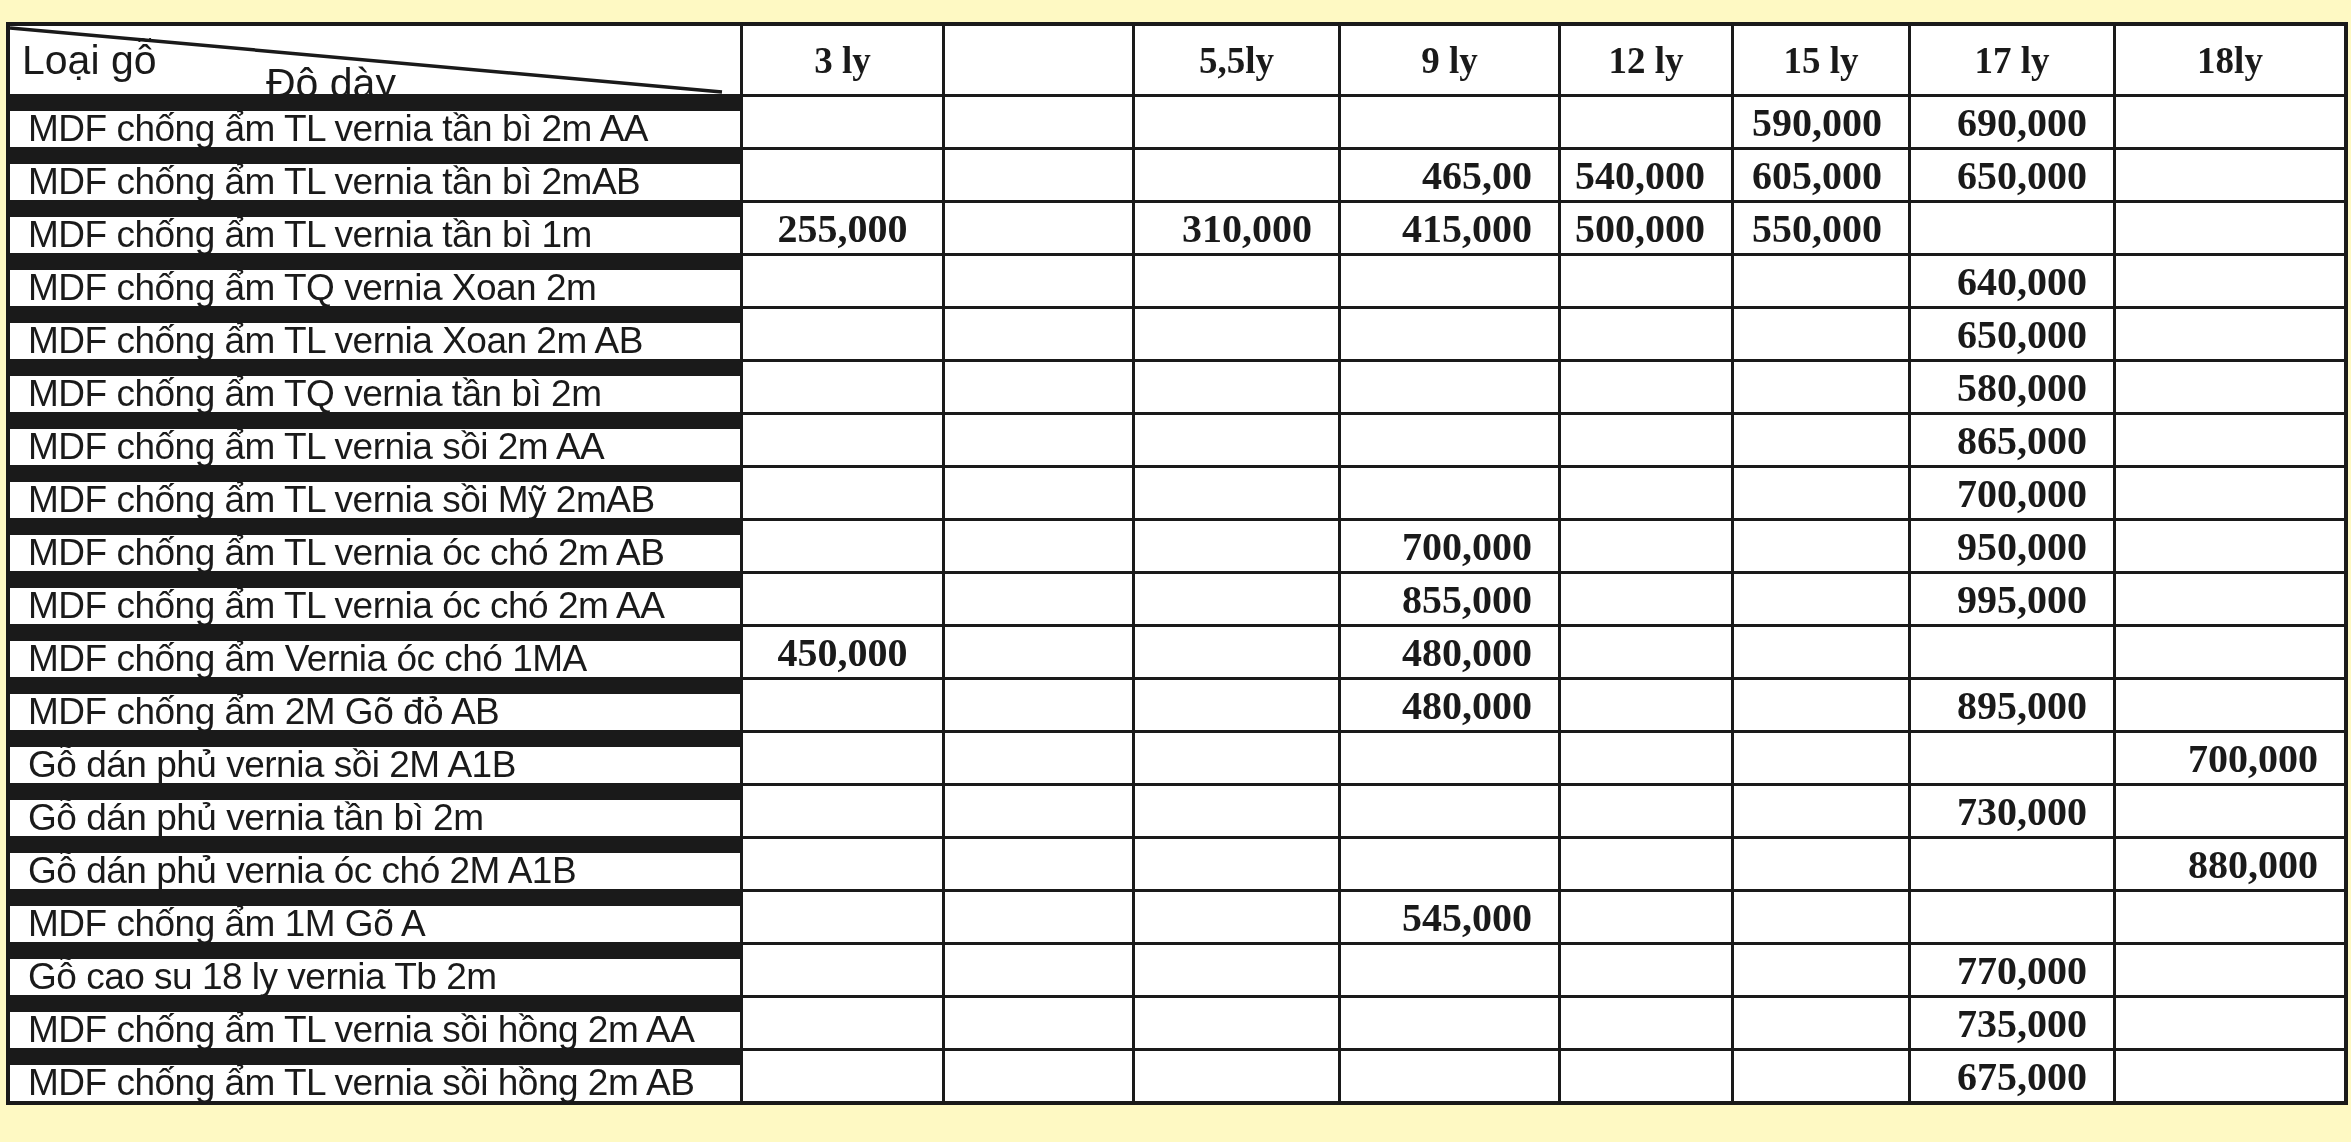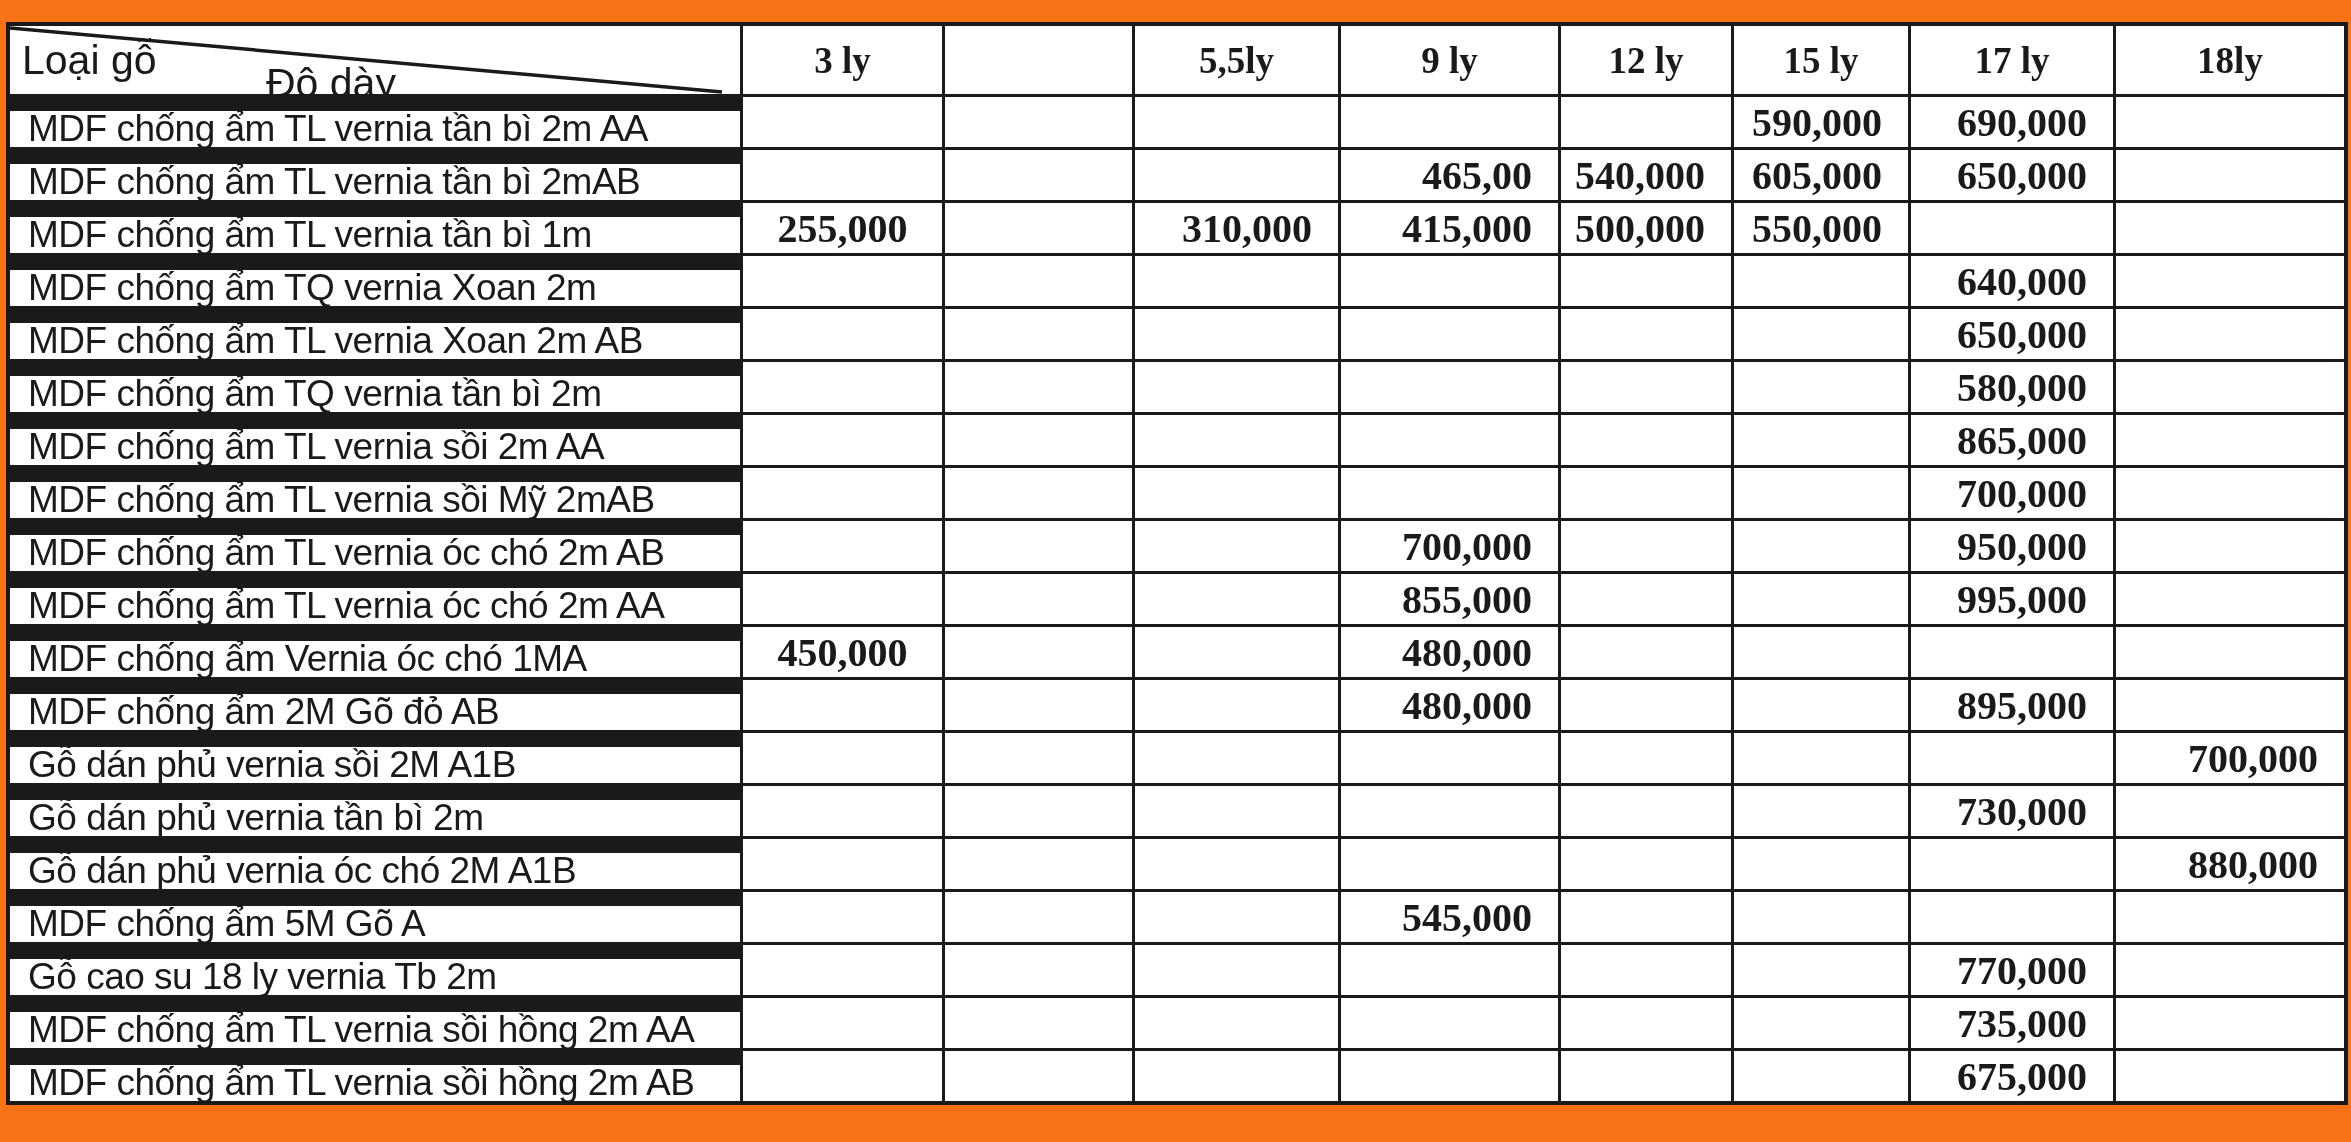--- a/index.html
+++ b/index.html
@@ -3,21 +3,21 @@
 <meta charset="utf-8">
 <style>
   :root{
     --border:#1a1a1a;
     --ink:#1a1a1a;
   }
   html,body{margin:0;padding:0;background:#ffffff;}
   .canvas{
     position:relative;
     width:2351px;height:1142px;
-    background:#f97316;
+    background:#fef9c3;
     overflow:hidden;
     font-family:"Liberation Sans","DejaVu Sans",sans-serif;
     color:var(--ink);
   }
   .price-table{
     position:absolute;
     left:6px;top:22px;
     display:grid;
     grid-template-columns:730px 199px 187px 203px 217px 170px 174px 202px 228px;
     grid-template-rows:68px repeat(19,50px);
@@ -99,18 +99,18 @@
       <div class="row"><div class="cell label-cell">MDF chống ẩm TQ vernia tần bì 2m</div><div class="cell value-cell center"></div><div class="cell value-cell"></div><div class="cell value-cell"></div><div class="cell value-cell"></div><div class="cell value-cell"></div><div class="cell value-cell"></div><div class="cell value-cell">580,000</div><div class="cell value-cell"></div></div>
       <div class="row"><div class="cell label-cell">MDF chống ẩm TL vernia sồi 2m AA</div><div class="cell value-cell center"></div><div class="cell value-cell"></div><div class="cell value-cell"></div><div class="cell value-cell"></div><div class="cell value-cell"></div><div class="cell value-cell"></div><div class="cell value-cell">865,000</div><div class="cell value-cell"></div></div>
       <div class="row"><div class="cell label-cell">MDF chống ẩm TL vernia sồi Mỹ 2mAB</div><div class="cell value-cell center"></div><div class="cell value-cell"></div><div class="cell value-cell"></div><div class="cell value-cell"></div><div class="cell value-cell"></div><div class="cell value-cell"></div><div class="cell value-cell">700,000</div><div class="cell value-cell"></div></div>
       <div class="row"><div class="cell label-cell">MDF chống ẩm TL vernia óc chó 2m AB</div><div class="cell value-cell center"></div><div class="cell value-cell"></div><div class="cell value-cell"></div><div class="cell value-cell">700,000</div><div class="cell value-cell"></div><div class="cell value-cell"></div><div class="cell value-cell">950,000</div><div class="cell value-cell"></div></div>
       <div class="row"><div class="cell label-cell">MDF chống ẩm TL vernia óc chó 2m AA</div><div class="cell value-cell center"></div><div class="cell value-cell"></div><div class="cell value-cell"></div><div class="cell value-cell">855,000</div><div class="cell value-cell"></div><div class="cell value-cell"></div><div class="cell value-cell">995,000</div><div class="cell value-cell"></div></div>
       <div class="row"><div class="cell label-cell">MDF chống ẩm Vernia óc chó 1MA</div><div class="cell value-cell center">450,000</div><div class="cell value-cell"></div><div class="cell value-cell"></div><div class="cell value-cell">480,000</div><div class="cell value-cell"></div><div class="cell value-cell"></div><div class="cell value-cell"></div><div class="cell value-cell"></div></div>
       <div class="row"><div class="cell label-cell">MDF chống ẩm 2M Gõ đỏ AB</div><div class="cell value-cell center"></div><div class="cell value-cell"></div><div class="cell value-cell"></div><div class="cell value-cell">480,000</div><div class="cell value-cell"></div><div class="cell value-cell"></div><div class="cell value-cell">895,000</div><div class="cell value-cell"></div></div>
       <div class="row"><div class="cell label-cell">Gỗ dán phủ vernia sồi 2M A1B</div><div class="cell value-cell center"></div><div class="cell value-cell"></div><div class="cell value-cell"></div><div class="cell value-cell"></div><div class="cell value-cell"></div><div class="cell value-cell"></div><div class="cell value-cell"></div><div class="cell value-cell">700,000</div></div>
       <div class="row"><div class="cell label-cell">Gỗ dán phủ vernia tần bì 2m</div><div class="cell value-cell center"></div><div class="cell value-cell"></div><div class="cell value-cell"></div><div class="cell value-cell"></div><div class="cell value-cell"></div><div class="cell value-cell"></div><div class="cell value-cell">730,000</div><div class="cell value-cell"></div></div>
       <div class="row"><div class="cell label-cell">Gỗ dán phủ vernia óc chó 2M A1B</div><div class="cell value-cell center"></div><div class="cell value-cell"></div><div class="cell value-cell"></div><div class="cell value-cell"></div><div class="cell value-cell"></div><div class="cell value-cell"></div><div class="cell value-cell"></div><div class="cell value-cell">880,000</div></div>
-      <div class="row"><div class="cell label-cell">MDF chống ẩm 5M Gõ A</div><div class="cell value-cell center"></div><div class="cell value-cell"></div><div class="cell value-cell"></div><div class="cell value-cell">545,000</div><div class="cell value-cell"></div><div class="cell value-cell"></div><div class="cell value-cell"></div><div class="cell value-cell"></div></div>
+      <div class="row"><div class="cell label-cell">MDF chống ẩm 1M Gõ A</div><div class="cell value-cell center"></div><div class="cell value-cell"></div><div class="cell value-cell"></div><div class="cell value-cell">545,000</div><div class="cell value-cell"></div><div class="cell value-cell"></div><div class="cell value-cell"></div><div class="cell value-cell"></div></div>
       <div class="row"><div class="cell label-cell">Gỗ cao su 18 ly vernia Tb 2m</div><div class="cell value-cell center"></div><div class="cell value-cell"></div><div class="cell value-cell"></div><div class="cell value-cell"></div><div class="cell value-cell"></div><div class="cell value-cell"></div><div class="cell value-cell">770,000</div><div class="cell value-cell"></div></div>
       <div class="row"><div class="cell label-cell">MDF chống ẩm TL vernia sồi hồng 2m AA</div><div class="cell value-cell center"></div><div class="cell value-cell"></div><div class="cell value-cell"></div><div class="cell value-cell"></div><div class="cell value-cell"></div><div class="cell value-cell"></div><div class="cell value-cell">735,000</div><div class="cell value-cell"></div></div>
       <div class="row"><div class="cell label-cell">MDF chống ẩm TL vernia sồi hồng 2m AB</div><div class="cell value-cell center"></div><div class="cell value-cell"></div><div class="cell value-cell"></div><div class="cell value-cell"></div><div class="cell value-cell"></div><div class="cell value-cell"></div><div class="cell value-cell">675,000</div><div class="cell value-cell"></div></div>
     </div>
 </div>
 
 </body></html>

